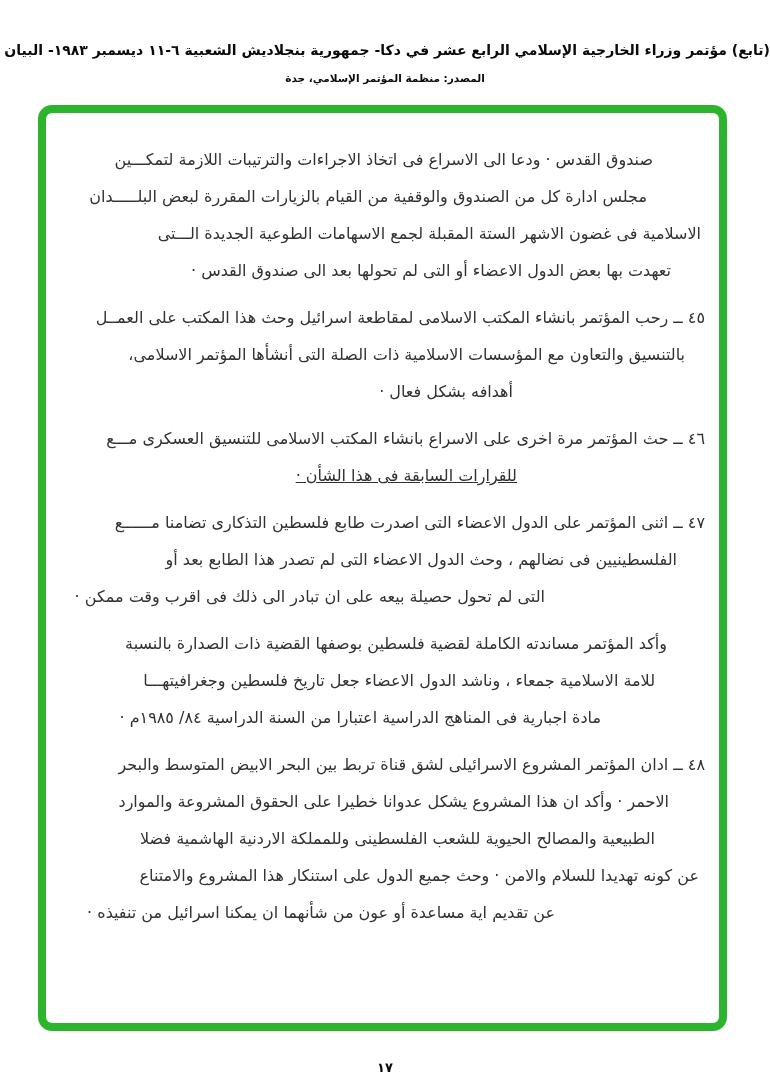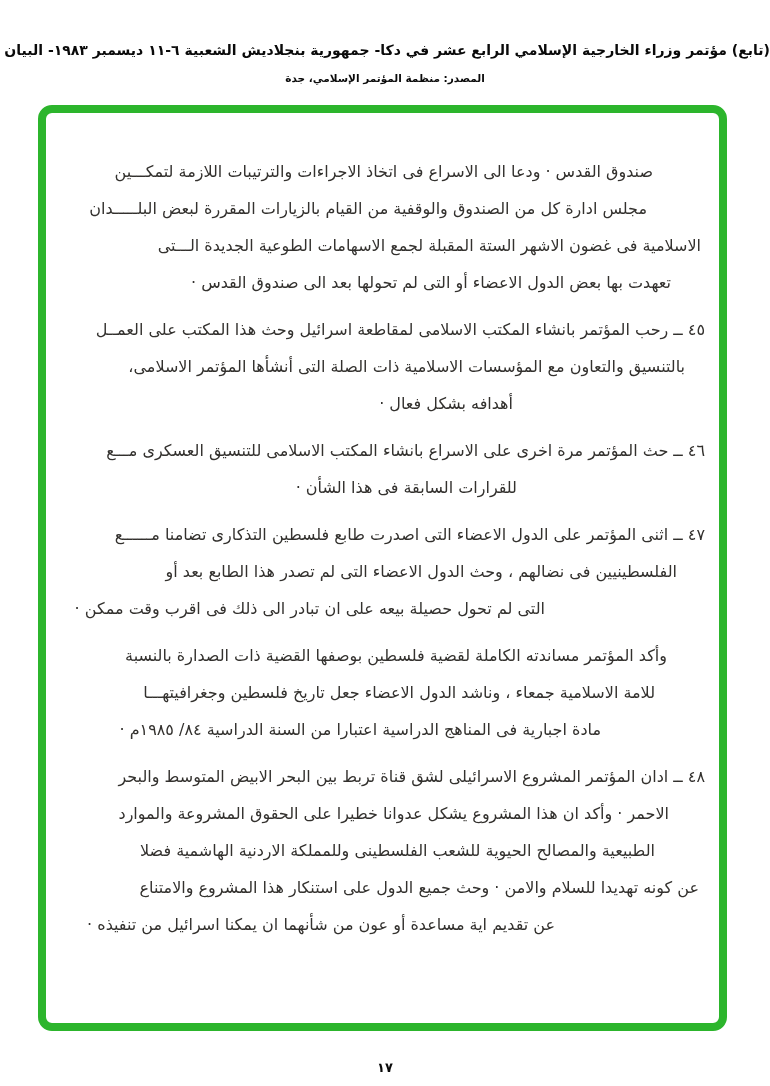--- a/index.html
+++ b/index.html
@@ -30,21 +30,21 @@
   .scan-frame{
     position:absolute;left:38px;top:105px;
     width:689px;height:926px;
     border:8px solid var(--frame-green);
     border-radius:14px;
     background:var(--paper);
     overflow:hidden;
   }
   .doc-body{
     position:absolute;top:0;right:0;left:0;bottom:0;
-    padding:40px 14px 0 26px;
+    padding:28px 14px 0 26px;
     direction:rtl;
     color:var(--ink);
     font-size:16px;
   }
   .para{margin:0 0 10px 0;}
   .line{
     line-height:37px;
     white-space:nowrap;
     text-align:right;
     overflow:visible;
@@ -70,21 +70,21 @@
         <div class="line" style="padding-right: 4px;">الاسلامية فى غضون الاشهر الستة المقبلة لجمع الاسهامات الطوعية الجديدة الـــتى</div>
         <div class="line" style="padding-right: 34px;">تعهدت بها بعض الدول الاعضاء أو التى لم تحولها بعد الى صندوق القدس ·</div>
       </div>
       <div class="para">
         <div class="line" style="padding-right: 0px;">٤٥ ــ رحب المؤتمر بانشاء المكتب الاسلامى لمقاطعة اسرائيل وحث هذا المكتب على العمــل</div>
         <div class="line" style="padding-right: 20px;">بالتنسيق والتعاون مع المؤسسات الاسلامية ذات الصلة التى أنشأها المؤتمر الاسلامى،</div>
         <div class="line" style="padding-right: 192px;">أهدافه بشكل فعال ·</div>
       </div>
       <div class="para">
         <div class="line" style="padding-right: 0px;">٤٦ ــ حث المؤتمر مرة اخرى على الاسراع بانشاء المكتب الاسلامى للتنسيق العسكرى مـــع</div>
-        <div class="line" style="padding-right: 188px;">للقرارات السابقة فى هذا الشأن ·</div>
+        <div class="line" style="padding-right: 188px; text-decoration: underline;">للقرارات السابقة فى هذا الشأن ·</div>
       </div>
       <div class="para">
         <div class="line" style="padding-right: 0px;">٤٧ ــ اثنى المؤتمر على الدول الاعضاء التى اصدرت طابع فلسطين التذكارى تضامنا مــــــع</div>
         <div class="line" style="padding-right: 28px;">الفلسطينيين فى نضالهم ، وحث الدول الاعضاء التى لم تصدر هذا الطابع بعد أو</div>
         <div class="line" style="padding-right: 160px;">التى لم تحول حصيلة بيعه على ان تبادر الى ذلك فى اقرب وقت ممكن ·</div>
       </div>
       <div class="para">
         <div class="line" style="padding-right: 38px;">وأكد المؤتمر مساندته الكاملة لقضية فلسطين بوصفها القضية ذات الصدارة بالنسبة</div>
         <div class="line" style="padding-right: 50px;">للامة الاسلامية جمعاء ، وناشد الدول الاعضاء جعل تاريخ فلسطين وجغرافيتهـــا</div>
         <div class="line" style="padding-right: 104px;">مادة اجبارية فى المناهج الدراسية اعتبارا من السنة الدراسية ٨٤/ ١٩٨٥م ·</div>

